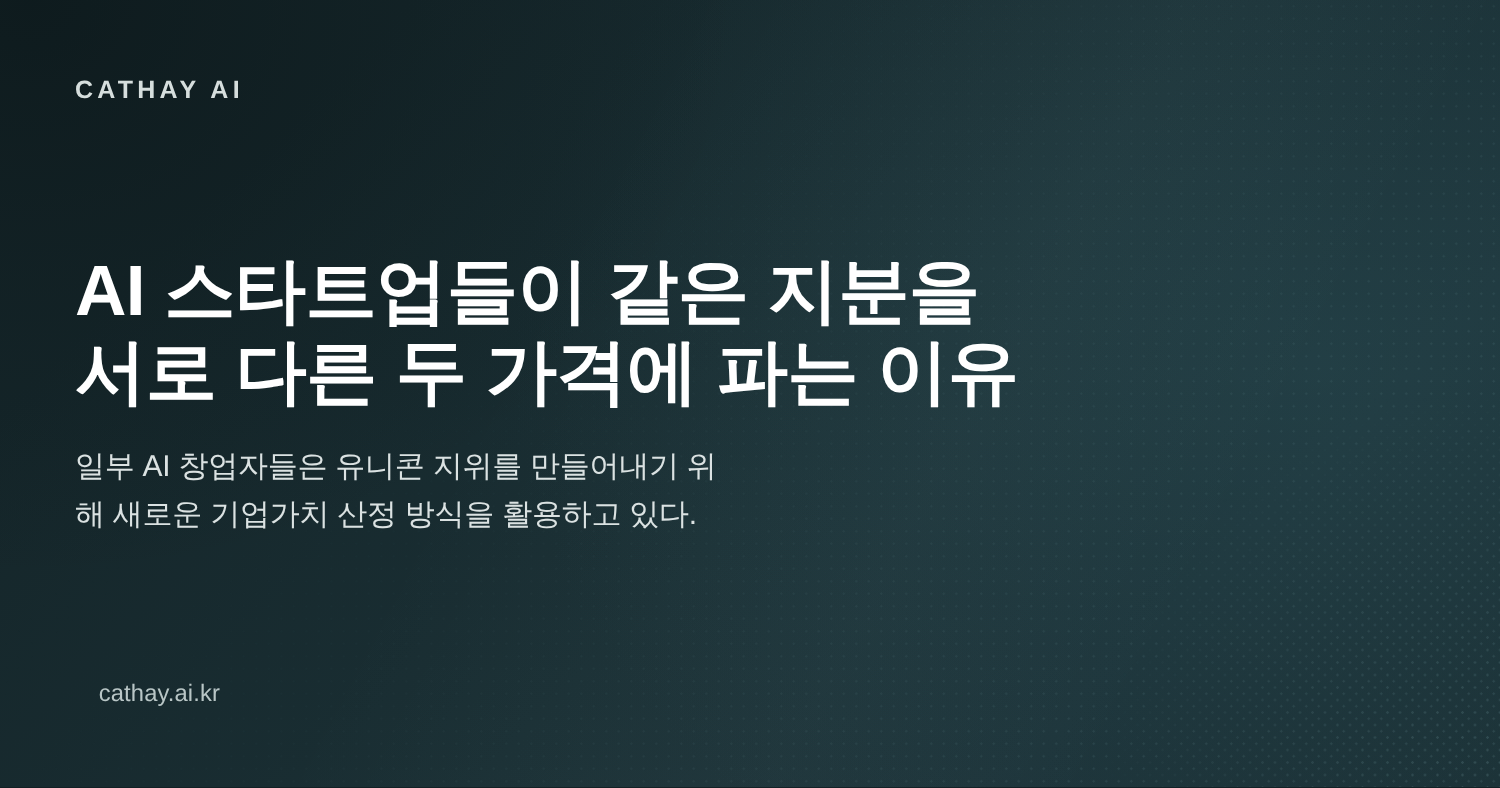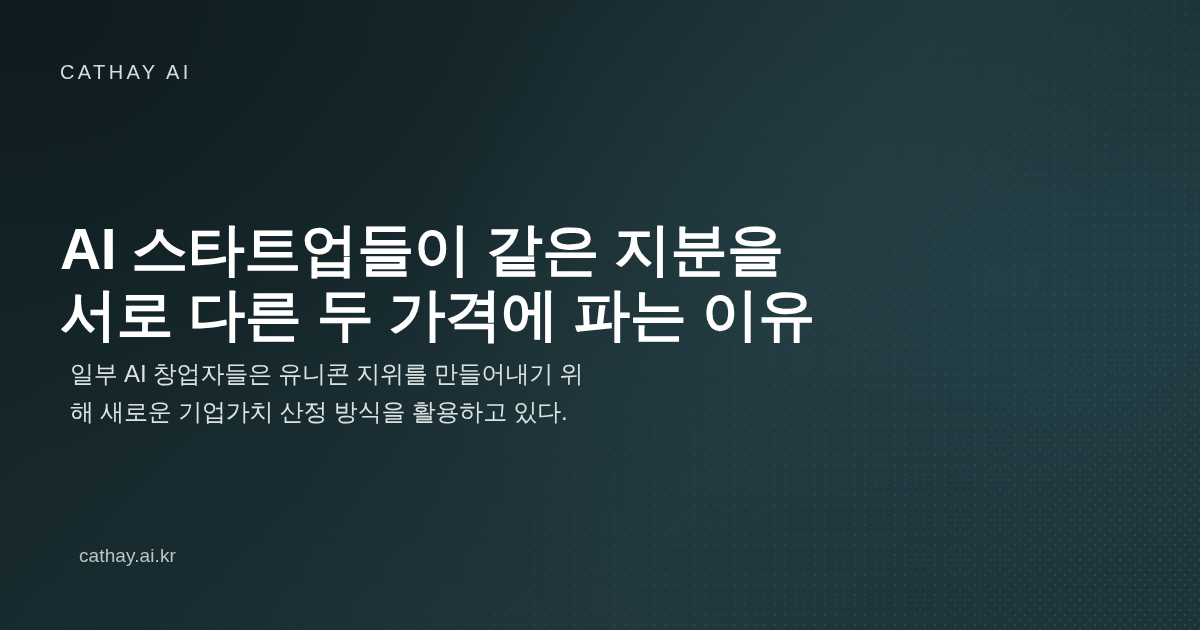--- a/index.html
+++ b/index.html
@@ -129,44 +129,43 @@
     z-index: 10;
     width: 100%;
     height: 100%;
   }
 
   .brand {
     position: absolute;
     left: 60px;
     top: 62px;
     font-size: 20px;
-    font-weight: 400;
+    font-weight: 700;
     letter-spacing: 3.4px;
     color: #d6dedd;
     white-space: nowrap;
     line-height: 1;
   }
 
   .headline {
     position: absolute;
     left: 60px;
     top: 201px;
     width: 1020px;
     font-size: 57px;
     font-weight: 700;
     line-height: 65px;
     letter-spacing: -0.5px;
     color: #ffffff;
     white-space: pre-line;
-    margin-top: 16px;
   }
 
   .subhead {
     position: absolute;
-    left: 70px;
+    left: 60px;
     top: 355px;
     width: 700px;
     font-size: 24px;
     font-weight: 400;
     line-height: 38px;
     letter-spacing: -0.2px;
     color: #dbe2e2;
     white-space: pre-line;
   }
 

